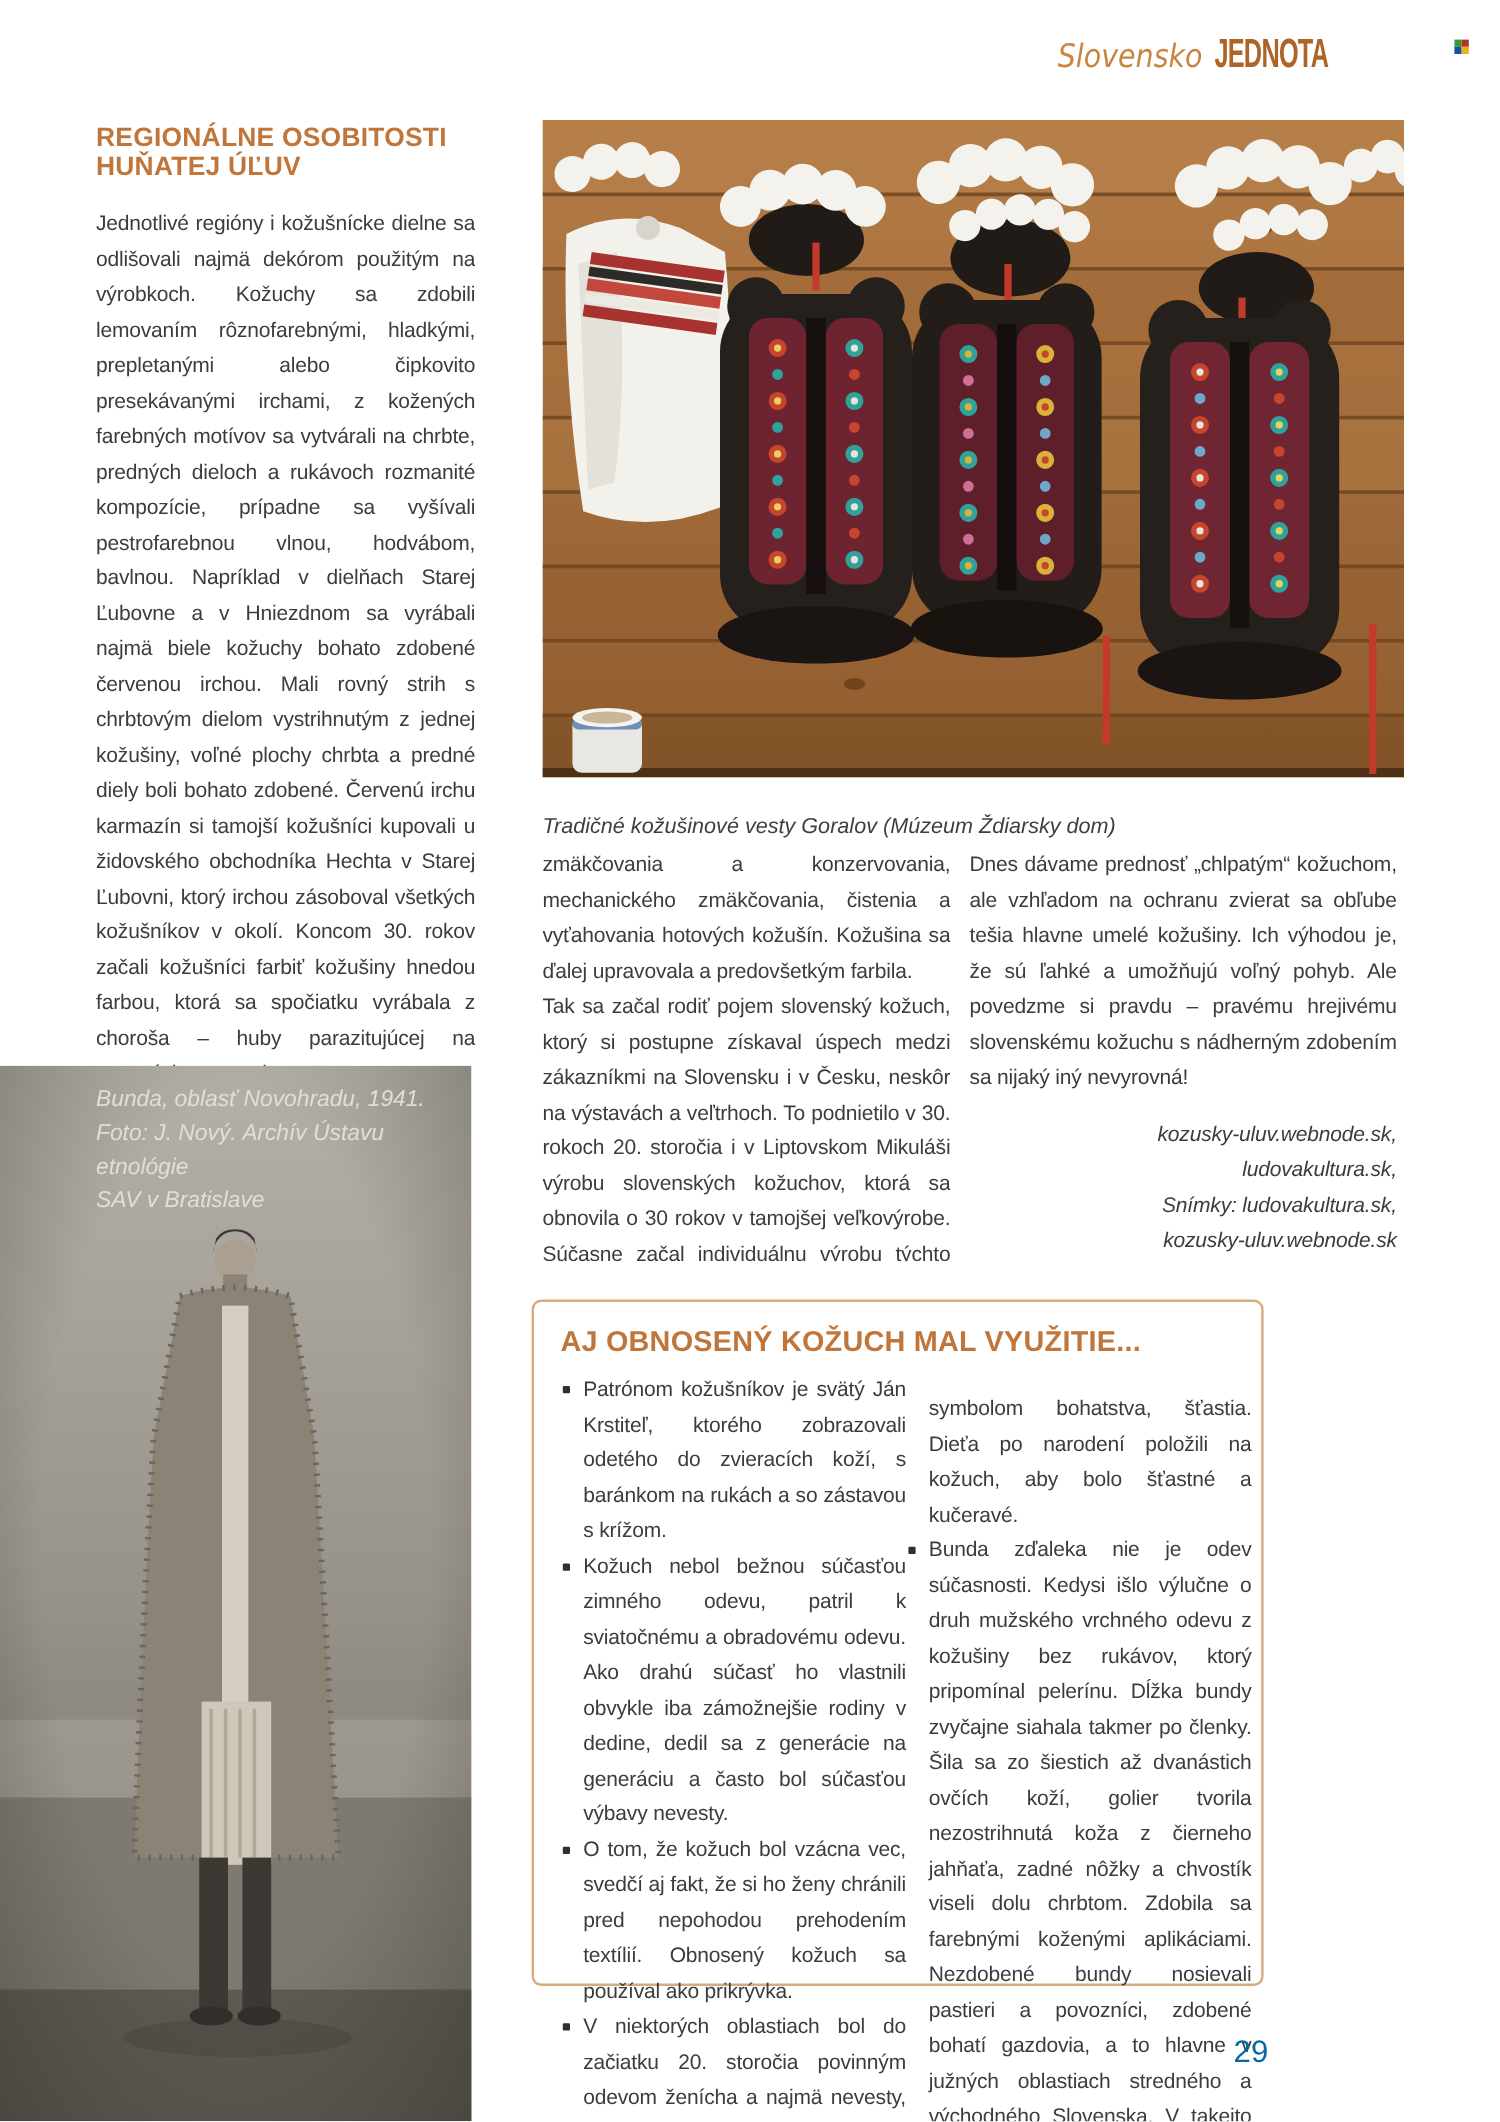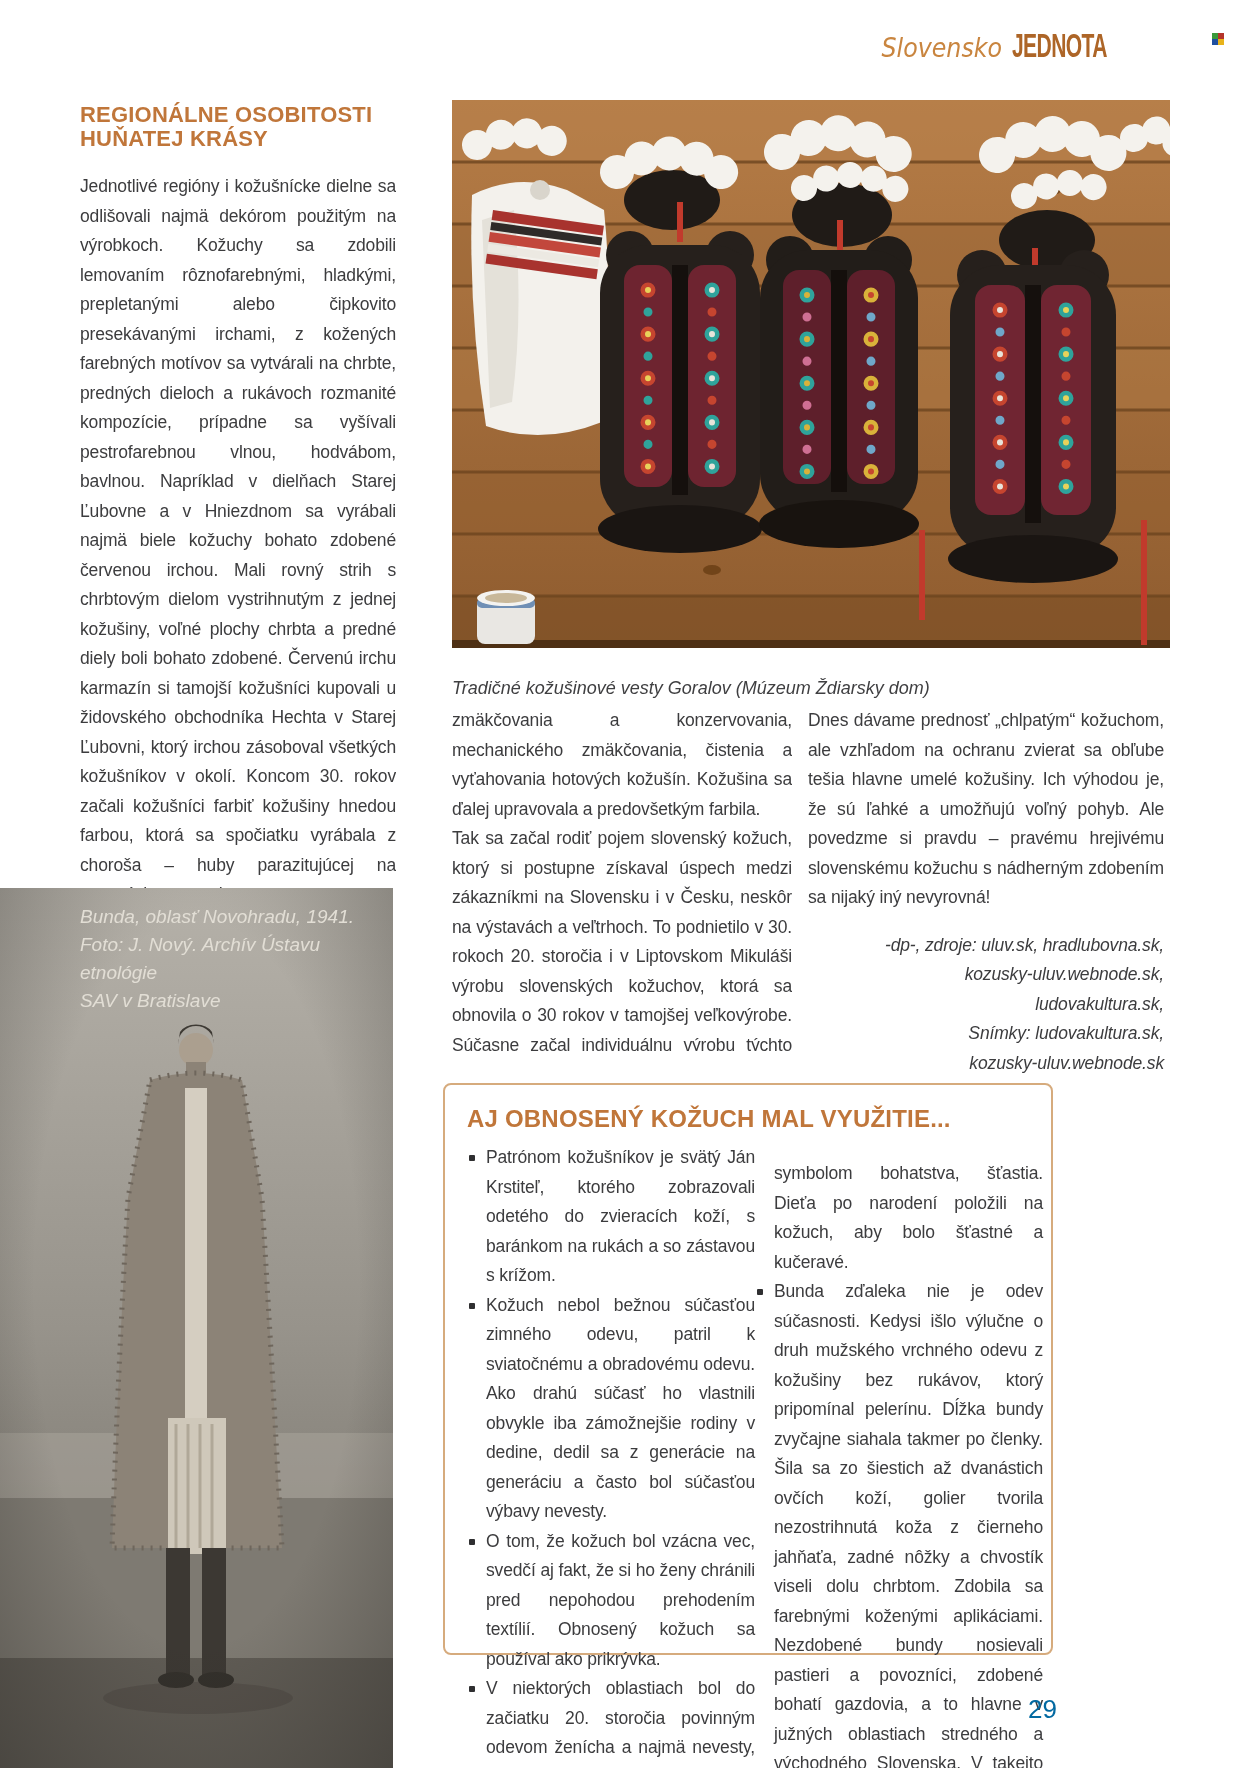--- a/index.html
+++ b/index.html
@@ -60,21 +60,21 @@
   <span class="coop-icon">
     <i style="background:#3a9a3a"></i>
     <i style="background:#b5342a"></i>
     <i style="background:#1f4fa0"></i>
     <i style="background:#e8b31a"></i>
   </span>
 
   <div class="col1">
     <div class="headline">
       <div>REGIONÁLNE OSOBITOSTI</div>
-      <div>HUŇATEJ KRÁSY</div>
+      <div>HUŇATEJ ÚĽUV</div>
     </div>
     <div class="bodytext" style="height:738px;overflow:hidden;">
       <p style="margin:0;">Jednotlivé regióny i kožušnícke dielne sa odlišovali najmä dekórom použitým na výrobkoch. Kožuchy sa zdobili lemovaním rôznofarebnými, hladkými, prepletanými alebo čipkovito presekávanými irchami, z kožených farebných motívov sa vytvárali na chrbte, predných dieloch a rukávoch rozmanité kompozície, prípadne sa vyšívali pestrofarebnou vlnou, hodvábom, bavlnou. Napríklad v dielňach Starej Ľubovne a v Hniezdnom sa vyrábali najmä biele kožuchy bohato zdobené červenou irchou. Mali rovný strih s chrbtovým dielom vystrihnutým z jednej kožušiny, voľné plochy chrbta a predné diely boli bohato zdobené. Červenú irchu karmazín si tamojší kožušníci kupovali u židovského obchodníka Hechta v Starej Ľubovni, ktorý irchou zásoboval všetkých kožušníkov v okolí. Koncom 30. rokov začali kožušníci farbiť kožušiny hnedou farbou, ktorá sa spočiatku vyrábala z choroša – huby parazitujúcej na ovocných stromoch.</p>
       <p style="margin:0;">Výrobe kožušinových odevov predchádzalo náročné spracovanie surovej kožušiny, ktoré pozostávalo z máčania a čistenia surových koží, z procesu ich</p>
     </div>
   </div>
 
   <div class="main-photo">
     <svg width="718" height="548" viewBox="0 0 718 548">
       <defs>
@@ -201,21 +201,20 @@
   <div class="main-caption">Tradičné kožušinové vesty Goralov (Múzeum Ždiarsky dom)</div>
 
   <div class="col2 bodytext">
     <p style="margin:0;">zmäkčovania a konzervovania, mechanického zmäkčovania, čistenia a vyťahovania hotových kožušín. Kožušina sa ďalej upravovala a predovšetkým farbila.</p>
     <p style="margin:0;">Tak sa začal rodiť pojem slovenský kožuch, ktorý si postupne získaval úspech medzi zákazníkmi na Slovensku i v Česku, neskôr na výstavách a veľtrhoch. To podnietilo v 30. rokoch 20. storočia i v Liptovskom Mikuláši výrobu slovenských kožuchov, ktorá sa obnovila o 30 rokov v tamojšej veľkovýrobe. Súčasne začal individuálnu výrobu týchto kožuchov a kožúškov ÚĽUV.</p>
   </div>
 
   <div class="col3">
     <p class="bodytext" style="margin:0;">Dnes dávame prednosť „chlpatým“ kožuchom, ale vzhľadom na ochranu zvierat sa obľube tešia hlavne umelé kožušiny. Ich výhodou je, že sú ľahké a umožňujú voľný pohyb. Ale povedzme si pravdu – pravému hrejivému slovenskému kožuchu s nádherným zdobením sa nijaký iný nevyrovná!</p>
     <div class="sources">
-      <div>-dp-, zdroje: uluv.sk, hradlubovna.sk,</div>
       <div>kozusky-uluv.webnode.sk,</div>
       <div>ludovakultura.sk,</div>
       <div>Snímky: ludovakultura.sk,</div>
       <div>kozusky-uluv.webnode.sk</div>
     </div>
   </div>
 
   <div class="callout">
     <div class="callout-title">AJ OBNOSENÝ KOŽUCH MAL VYUŽITIE...</div>
     <div class="callout-cols">

